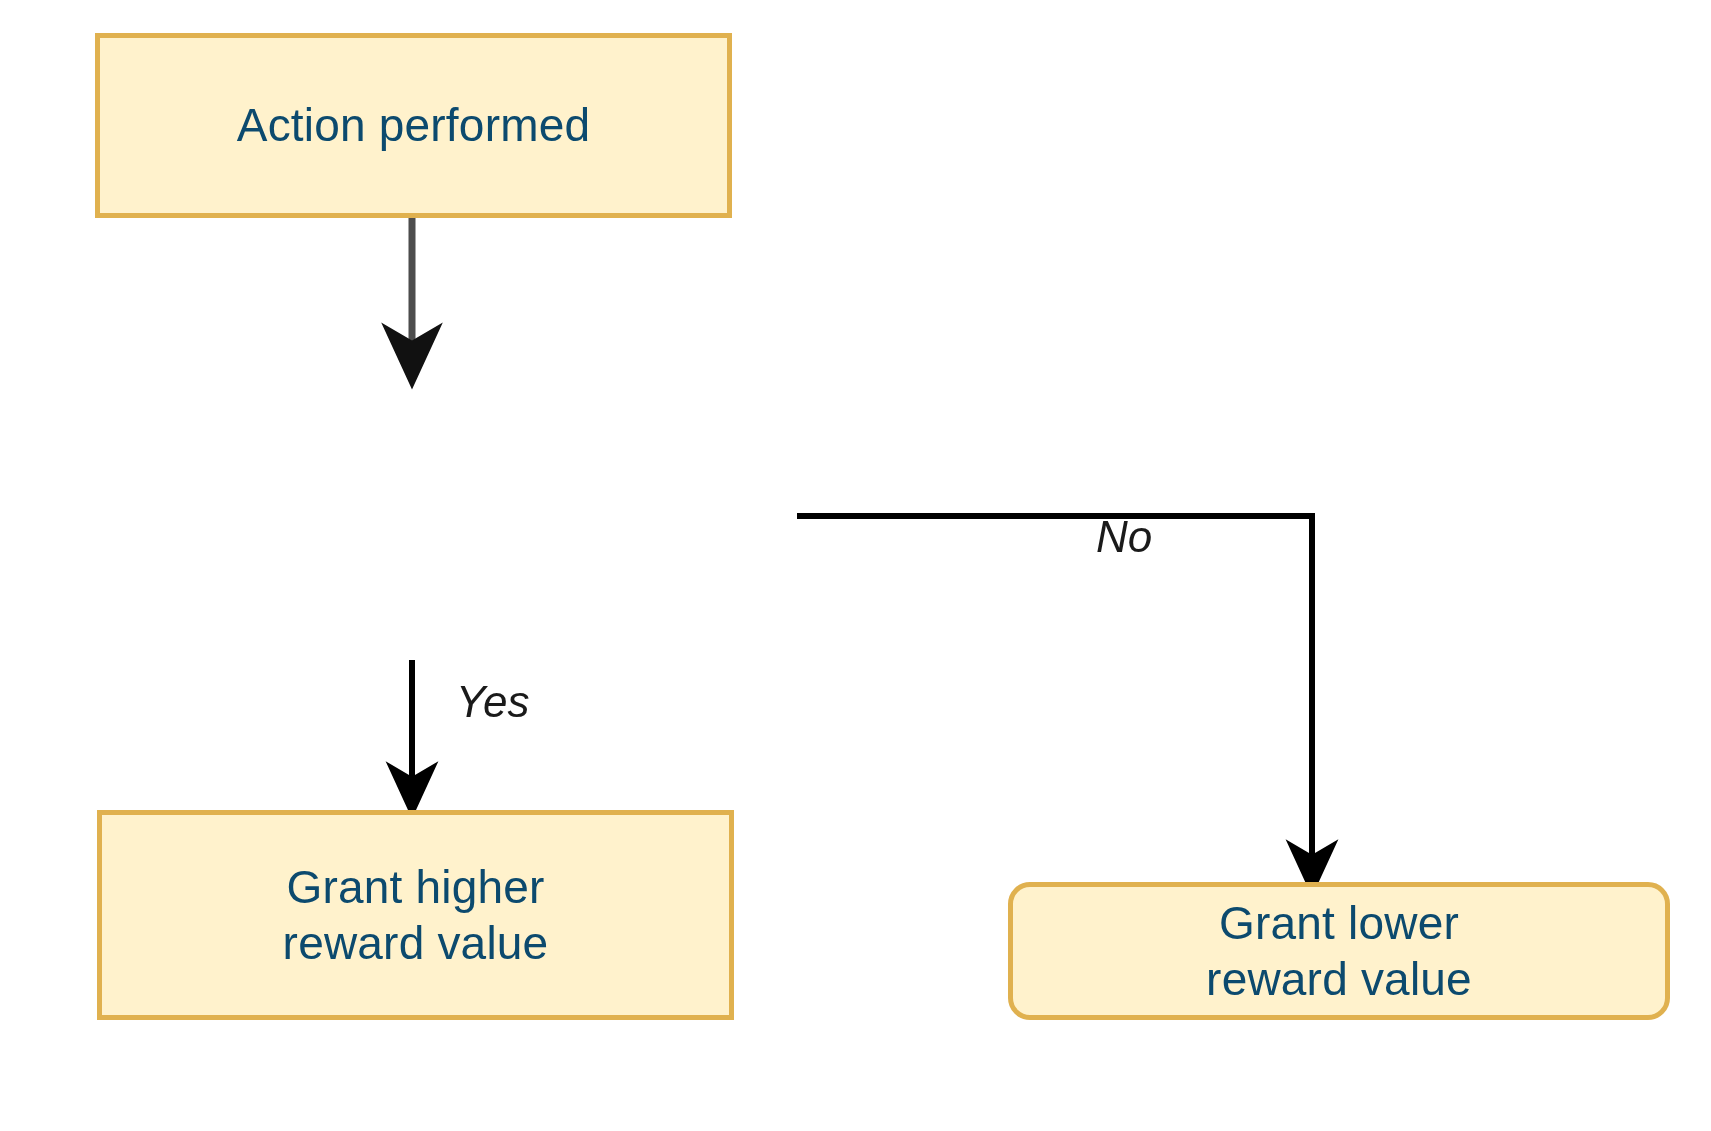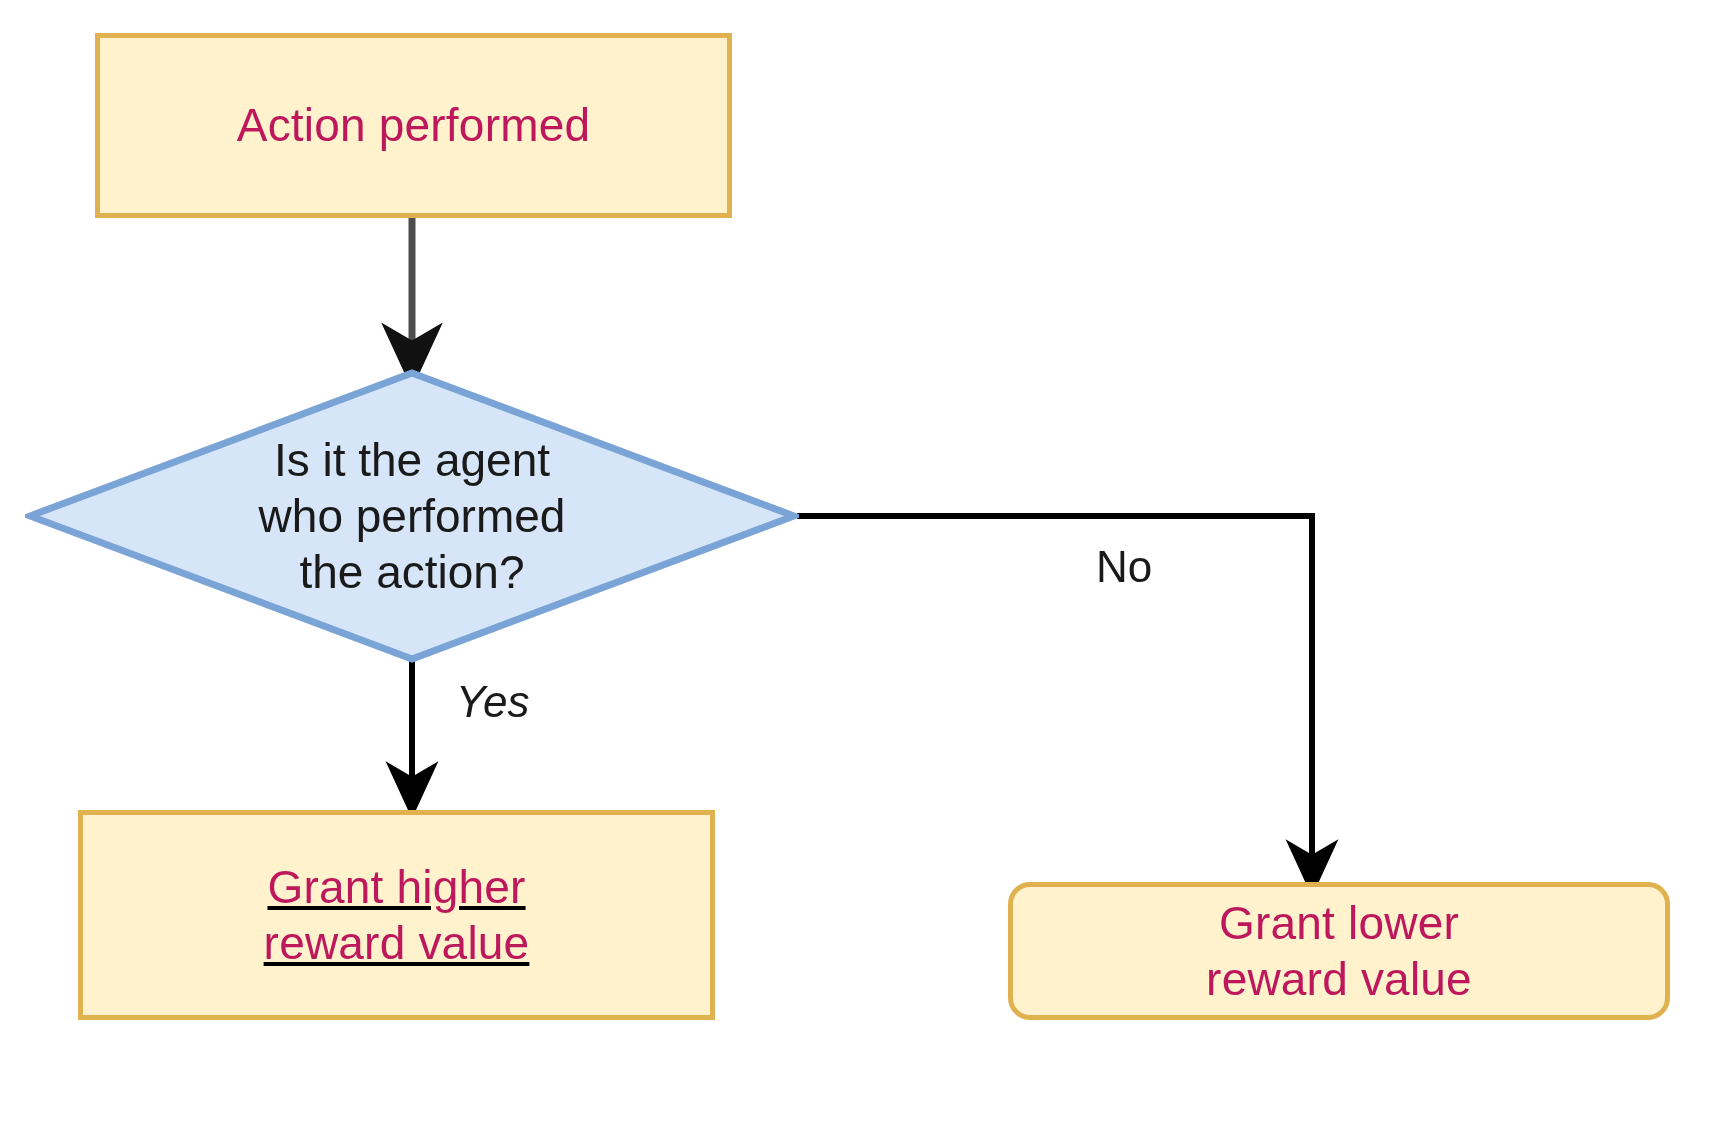--- a/index.html
+++ b/index.html
@@ -23,21 +23,21 @@
     display: flex;
     align-items: center;
     justify-content: center;
     text-align: center;
   }
   .process-box {
     background: #fff2cc;
     border: 5px solid #e0b14f;
   }
   .node-label {
-    color: #be185d;
+    color: #0c4a6e;
     font-size: 46px;
     line-height: 1.22;
     letter-spacing: 0.2px;
     white-space: pre-line;
     font-weight: 400;
   }
   .decision-wrap {
     position: absolute;
   }
   .decision-wrap svg {
@@ -103,36 +103,28 @@
 
     <g>
       <path d="M 797 516 L 1312 516 L 1312 868" fill="none" stroke="#000000" stroke-width="6" marker-end="url(#arrowBlack)"></path>
     </g>
   </svg>
 
   <div class="node process-box" style="left:95px; top:33px; width:637px; height:185px;">
     <span class="node-label">Action performed</span>
   </div>
 
-  <div class="decision-wrap" style="left:25px; top:368px; width:774px; height:296px;">
-    <svg width="774" height="296" viewBox="0 0 774 296" xmlns="http://www.w3.org/2000/svg">
-      <polygon points="387,5 769,148 387,291 5,148" fill="#d6e6f8" stroke="#7aa3d6" stroke-width="7" stroke-linejoin="miter"></polygon>
-    </svg>
-    <div class="decision-label">Is it the agent
-who performed
-the action?</div>
-  </div>
 
-  <div class="node process-box" style="left:78px; top:810px; width:637px; height:210px;text-decoration:underline;">
+  <div class="node process-box" style="left:97px; top:810px; width:637px; height:210px;">
     <span class="node-label">Grant higher
 reward value</span>
   </div>
 
   <div class="node process-box" style="left:1008px; top:882px; width:662px; height:138px;border-radius:22px;">
     <span class="node-label">Grant lower
 reward value</span>
   </div>
 
   <div class="edge-label" style="left:456px; top:680px;font-style:italic;">Yes</div>
 
-  <div class="edge-label" style="left:1096px; top:545px;">No</div>
+  <div class="edge-label" style="left:1096px; top:515px;font-style:italic;">No</div>
 
 </div>
 
 </body></html>

